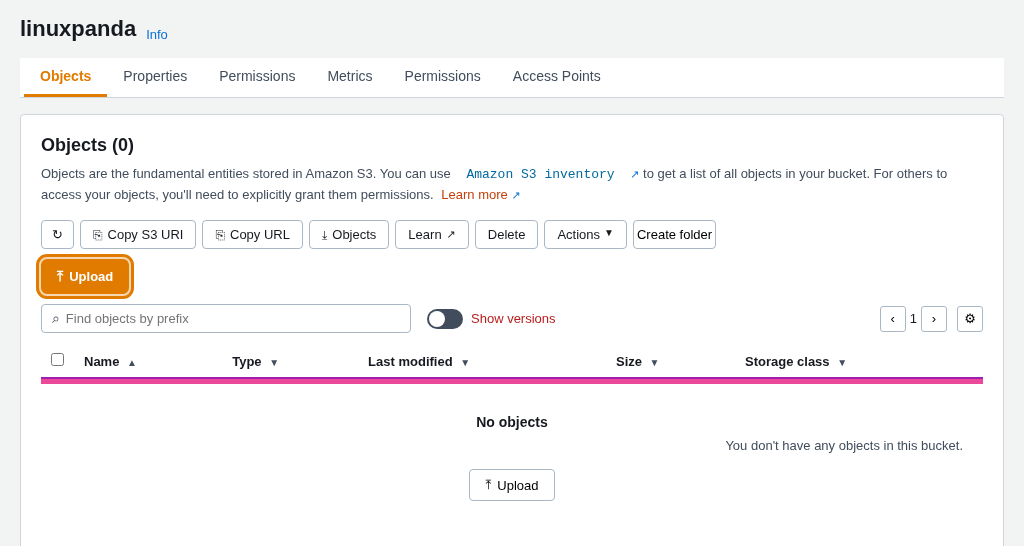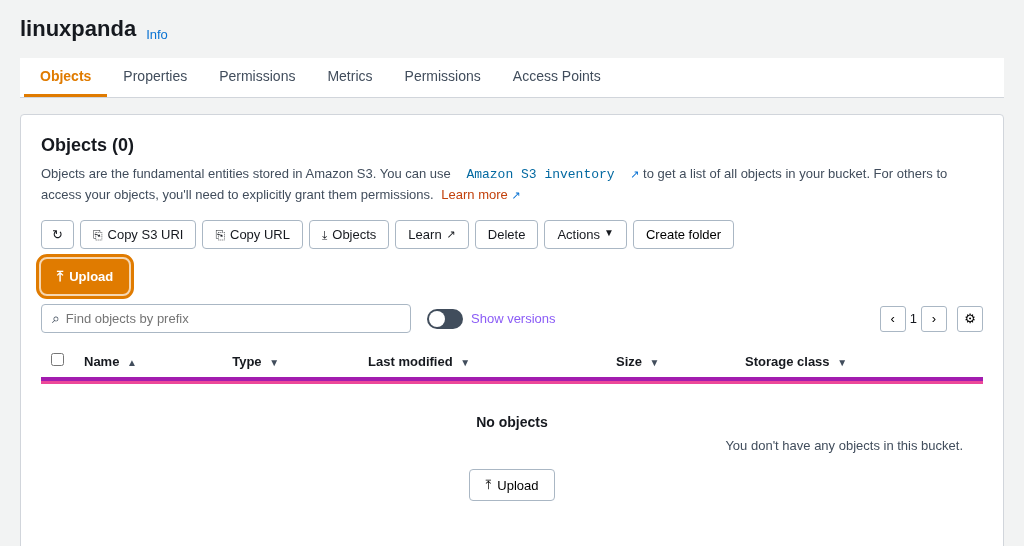--- a/index.html
+++ b/index.html
@@ -116,21 +116,21 @@
       align-items: center;
       gap: 6px;
       outline: 3px solid #e07b00;
       outline-offset: 2px;
       box-shadow: 0 0 0 3px rgba(224,123,0,0.3);
     }
     .btn-create-folder {
       background: #fff;
       border: 1px solid #aab7c4;
       border-radius: 4px;
-      padding: 6px 12px;
+      padding: 6px 3px;
       font-size: 13px;
       cursor: pointer;
       text-align: right;
     }
     .search-filter-row {
       display: flex;
       align-items: center;
       gap: 16px;
       margin-bottom: 12px;
       margin-top: 10px;
@@ -151,21 +151,21 @@
       font-size: 13px;
       color: #ec4899;
       width: 100%;
       background: transparent;
     }
     .show-versions {
       display: flex;
       align-items: center;
       gap: 8px;
       font-size: 13px;
-      color: #8b5cf6;
+      color: #b91c1c;
     }
     .toggle {
       width: 36px;
       height: 20px;
       background: #414d5c;
       border-radius: 10px;
       position: relative;
       cursor: pointer;
     }
     .toggle::after {
@@ -212,42 +212,42 @@
       align-items: center;
       gap: 10px;
       margin-left: auto;
     }
     table {
       width: 100%;
       border-collapse: collapse;
       margin-top: 4px;
     }
     thead tr {
-      border-bottom: 4px solid #a21caf;
+      border-bottom: 2px solid #a21caf;
     }
     thead th {
       text-align: left;
       padding: 8px 10px;
       font-size: 13px;
       font-weight: 700;
       color: #16191f;
       white-space: nowrap;
     }
     thead th.check-col {
       width: 32px;
     }
     .sort-arrow {
       font-size: 10px;
       color: #414d5c;
       margin-left: 4px;
     }
     .empty-state {
       text-align: center;
       padding: 30px 20px;
-      border-top: 3px solid #ec4899;
+      border-top: 5px solid #ec4899;
     }
     .empty-state-title {
       font-weight: 700;
       font-size: 14px;
       margin-bottom: 8px;
     }
     .empty-state-desc {
       font-size: 13px;
       color: #414d5c;
       margin-bottom: 16px;

